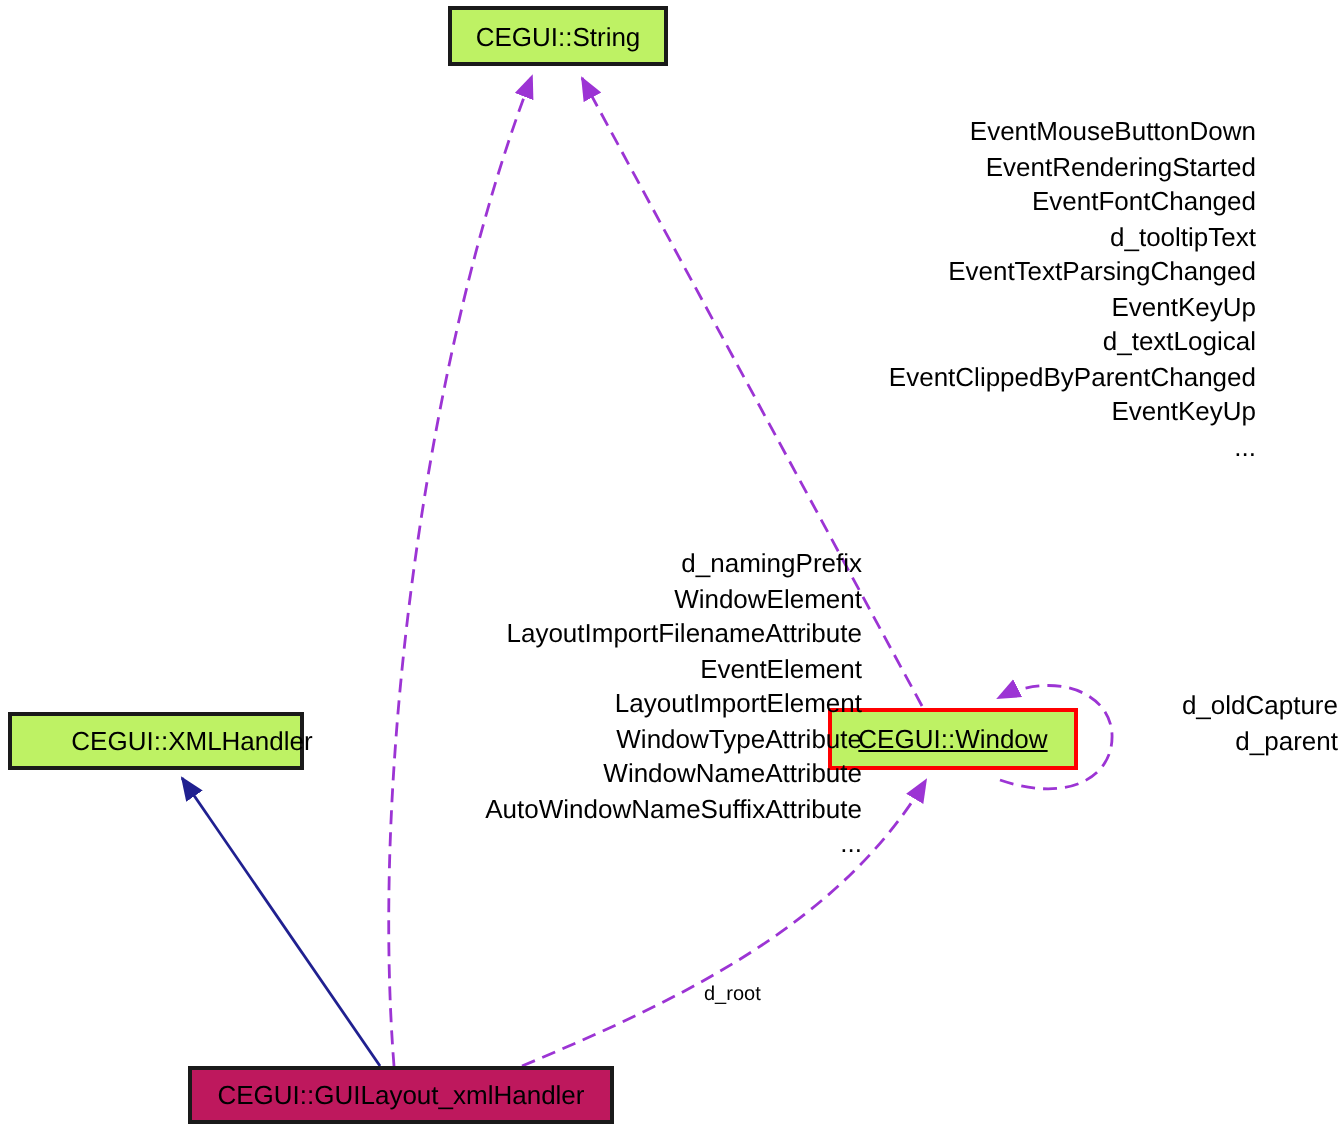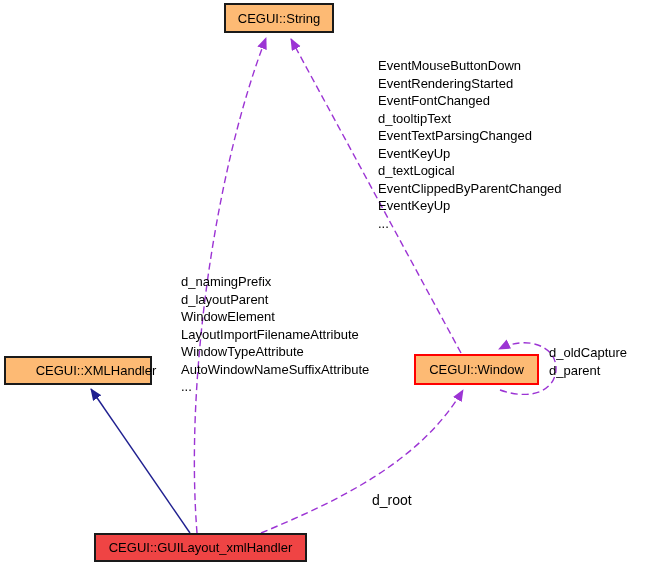--- a/index.html
+++ b/index.html
@@ -9,40 +9,40 @@
     background:#ffffff;
     font-family:"Liberation Sans","DejaVu Sans",sans-serif;
     color:#000000;
     overflow:hidden;
   }
   #edges{position:absolute;left:0;top:0;width:669px;height:568px;}
   .node{
     position:absolute;
     box-sizing:border-box;
     display:flex;align-items:center;justify-content:center;
-    background:#fdba74;
+    background:#bef264;
     border:2px solid #1a1a1a;
     font-size:13px;
     white-space:nowrap;
   }
   #node-string{left:224px;top:3px;width:110px;height:30px;}
   #node-xmlhandler{left:4px;top:356px;width:148px;height:29px;padding-left:36px;}
-  #node-window{left:414px;top:354px;width:125px;height:31px;border-color:#ff0000;}
-  #node-guilayout{left:94px;top:533px;width:213px;height:29px;background:#ef4444;}
+  #node-window{left:414px;top:354px;width:125px;height:31px;border-color:#ff0000;text-decoration:underline;}
+  #node-guilayout{left:94px;top:533px;width:213px;height:29px;background:#be185d;}
   .label-block{
     position:absolute;
-    text-align:left;
+    text-align:right;
     font-size:13px;
     line-height:17.5px;
     white-space:nowrap;
   }
   #events-block{left:378px;top:57px;width:250px;}
   #members-block{left:181px;top:273px;width:250px;}
   #selfloop-block{left:549px;top:344px;width:120px;}
-  #droot-label{position:absolute;left:372px;top:492px;font-size:14px;}
+  #droot-label{position:absolute;left:352px;top:492px;font-size:10px;}
 </style>
 </head>
 <body>
 
 <div id="canvas">
 
   <svg id="edges" width="669" height="568" viewBox="0 0 669 568" xmlns="http://www.w3.org/2000/svg">
     <defs>
       <marker id="mP" markerUnits="userSpaceOnUse" markerWidth="16" markerHeight="14" refX="11" refY="5" orient="auto">
         <path d="M0,0 L12,5 L0,10 z" fill="#9c34d4"></path>
@@ -87,24 +87,26 @@
     <div>EventTextParsingChanged</div>
     <div>EventKeyUp</div>
     <div>d_textLogical</div>
     <div>EventClippedByParentChanged</div>
     <div>EventKeyUp</div>
     <div>...</div>
   </div>
 
   <div class="label-block" id="members-block">
     <div>d_namingPrefix</div>
-    <div>d_layoutParent</div>
     <div>WindowElement</div>
     <div>LayoutImportFilenameAttribute</div>
+    <div>EventElement</div>
+    <div>LayoutImportElement</div>
     <div>WindowTypeAttribute</div>
+    <div>WindowNameAttribute</div>
     <div>AutoWindowNameSuffixAttribute</div>
     <div>...</div>
   </div>
 
   <div class="label-block" id="selfloop-block">
     <div>d_oldCapture</div>
     <div>d_parent</div>
   </div>
 
   <div id="droot-label">d_root</div>

